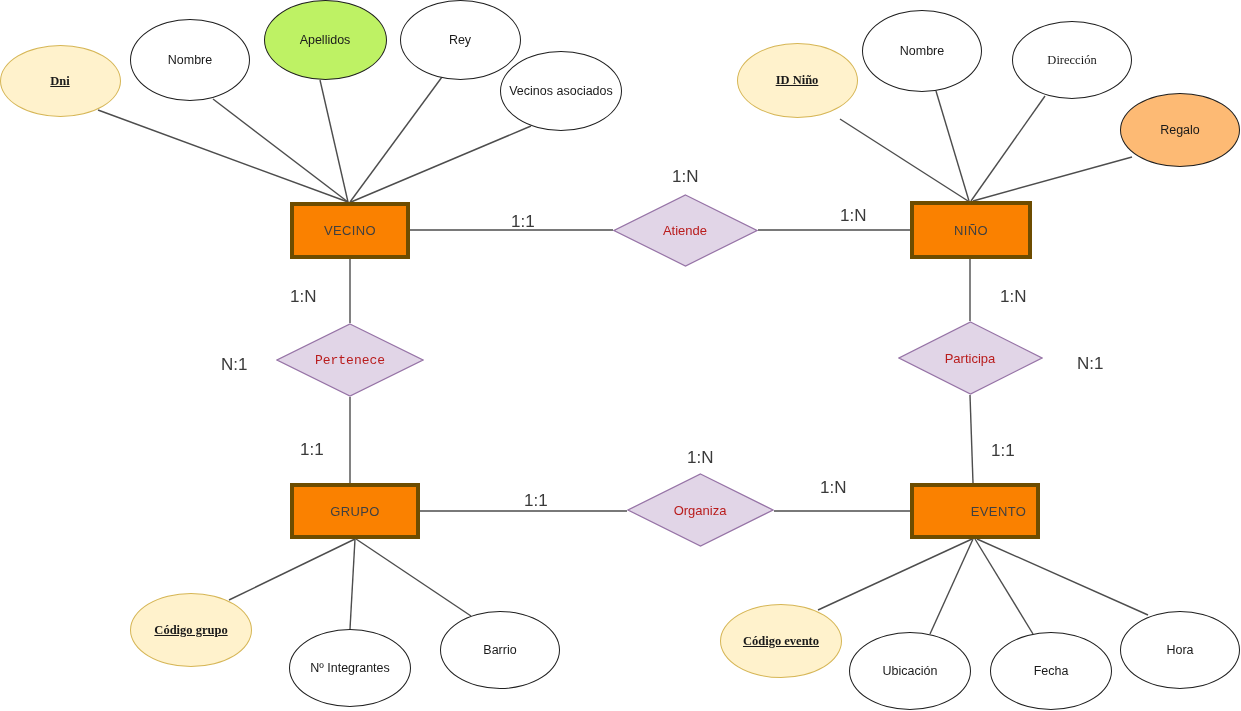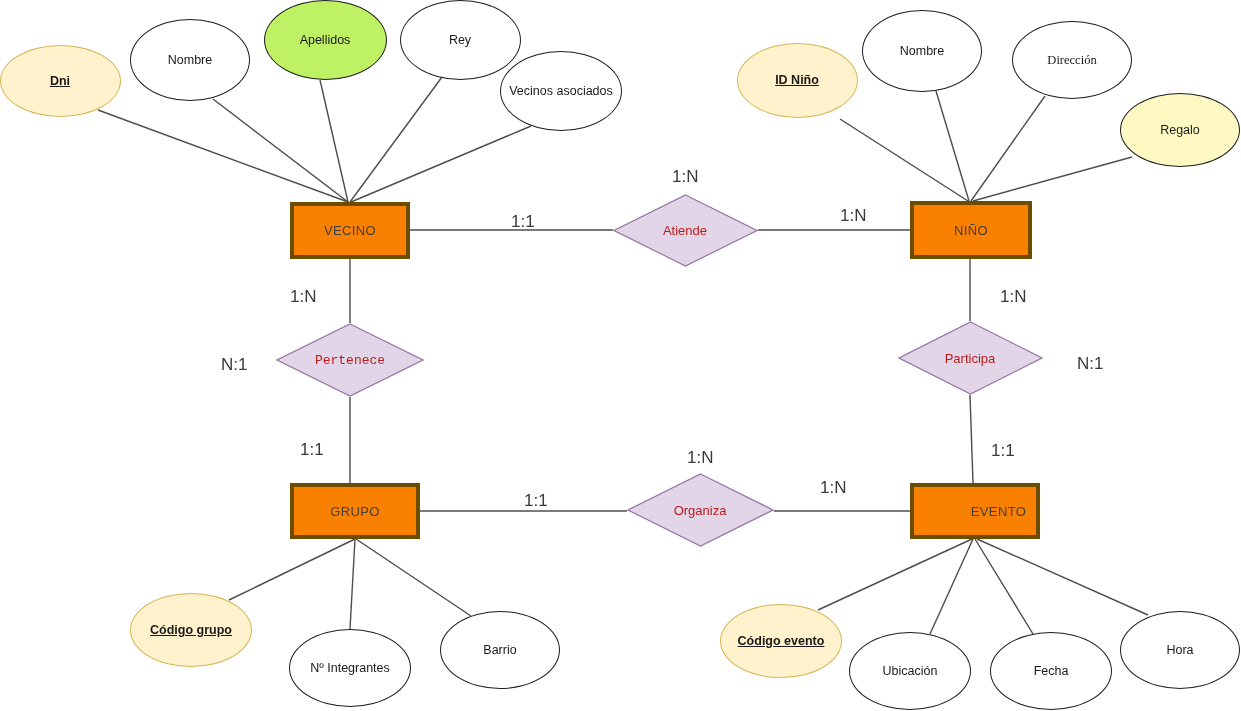--- a/index.html
+++ b/index.html
@@ -60,20 +60,21 @@
     font-size: 12.5px;
     line-height: 1.15;
   }
   .attr.key {
     background: #fff2cc;
     border: 1px solid #d6b656;
     font-weight: bold;
   }
   .attr.key .attr-text {
     text-decoration: underline;
+    font-family: Liberation Serif, serif;
   }
   .card {
     position: absolute;
     color: #3a3a3a;
     font-size: 17px;
     white-space: nowrap;
   }
 </style>
 </head>
 <body>
@@ -161,21 +162,21 @@
       </div>
       <div class="node attr key" style="left: 736.5px; top: 42.5px; width: 121px; height: 75px; background: rgb(255, 242, 204); border-color: rgb(214, 182, 86);">
         <span class="attr-text">ID Niño</span>
       </div>
       <div class="node attr" style="left: 862px; top: 10px; width: 120px; height: 82px; background: rgb(255, 255, 255); border-color: rgb(31, 31, 31);">
         <span class="attr-text">Nombre</span>
       </div>
       <div class="node attr" style="left: 1012px; top: 21px; width: 120px; height: 78px; background: rgb(255, 255, 255); border-color: rgb(31, 31, 31); font-family: Liberation Serif, serif;">
         <span class="attr-text">Dirección</span>
       </div>
-      <div class="node attr" style="left: 1120px; top: 93px; width: 120px; height: 74px; background: #fef9c3; border-color: rgb(31, 31, 31); text-align: right;">
+      <div class="node attr" style="left: 1120px; top: 93px; width: 120px; height: 74px; background: #fdba74; border-color: rgb(31, 31, 31); text-align: right;">
         <span class="attr-text">Regalo</span>
       </div>
       <div class="node attr key" style="left: 130px; top: 593px; width: 122px; height: 74px; background: rgb(255, 242, 204); border-color: rgb(214, 182, 86);">
         <span class="attr-text">Código grupo</span>
       </div>
       <div class="node attr" style="left: 289px; top: 629px; width: 122px; height: 78px; background: rgb(255, 255, 255); border-color: rgb(31, 31, 31);">
         <span class="attr-text">Nº Integrantes</span>
       </div>
       <div class="node attr" style="left: 440px; top: 611px; width: 120px; height: 78px; background: rgb(255, 255, 255); border-color: rgb(31, 31, 31);">
         <span class="attr-text">Barrio</span>

